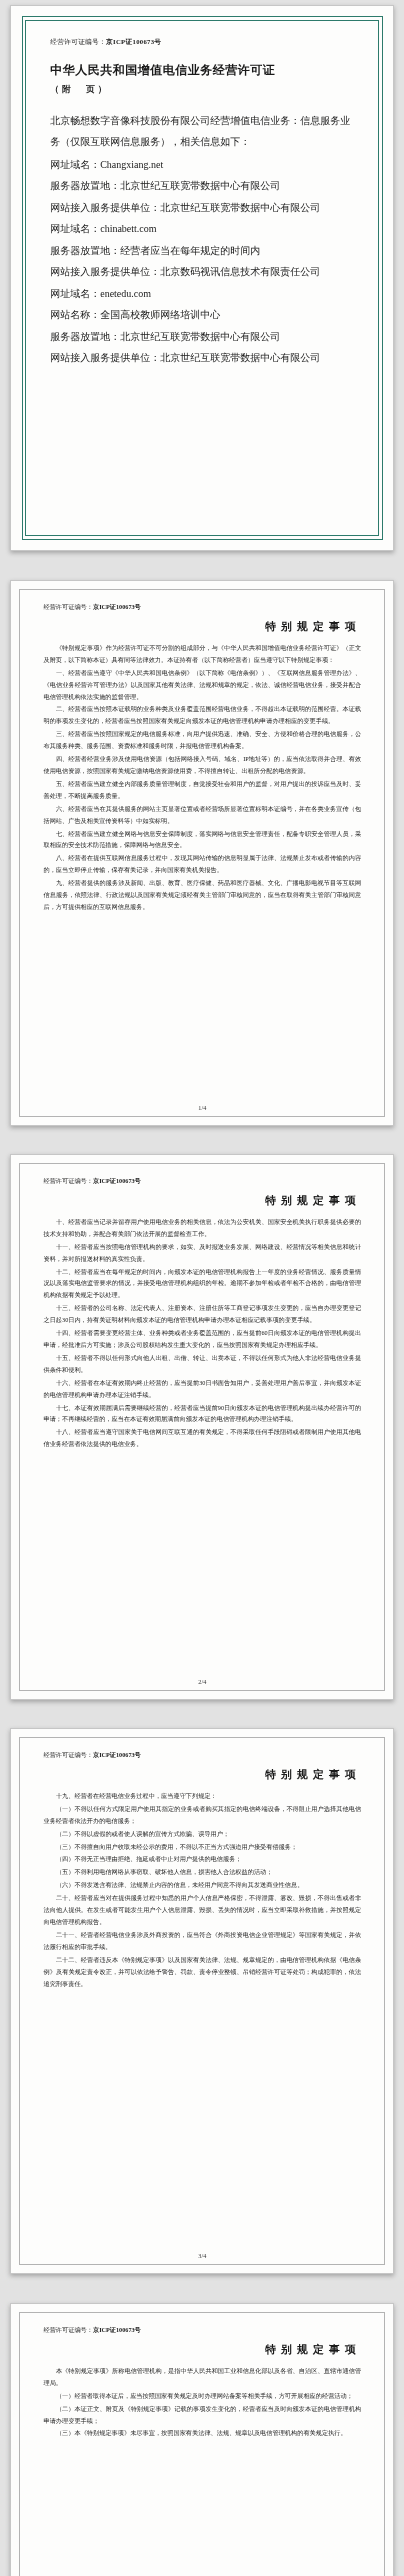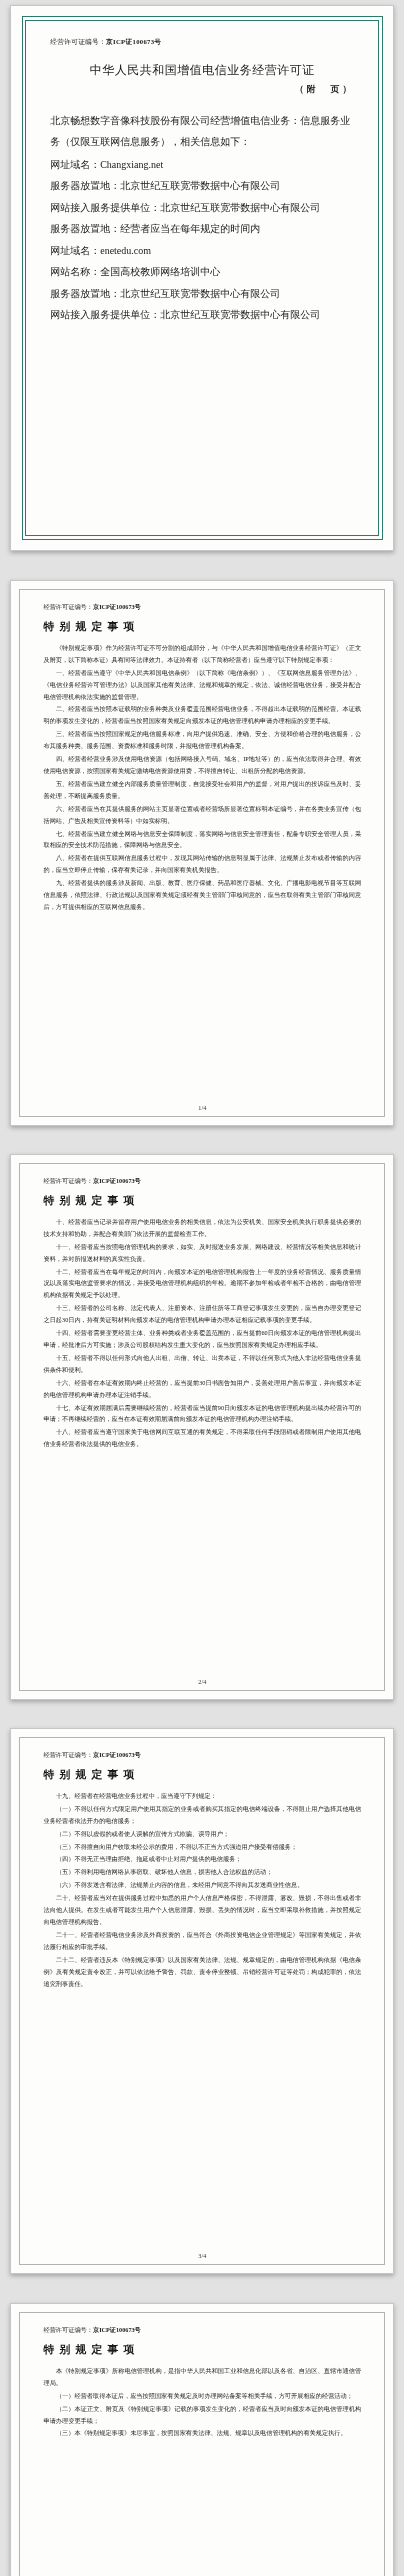--- a/index.html
+++ b/index.html
@@ -18,51 +18,53 @@
   #page2{top:580px}
   #page3{top:1154px}
   #page4{top:1728px}
   #page5{top:2303px}
 
   
   .cert-frame{position:absolute;inset:10.3px;border:0.5px solid #2c7a6b;padding:2.6px}
   .cert-frame-inner{width:100%;height:100%;border:1.5px solid #2c7a6b;padding:16.5px 24px}
   .cert-header{font-size:6.7px;letter-spacing:0.3px}
   .lic-no{font-weight:bold}
-  .cert-title{margin-top:15.5px;text-align:center;font-size:12px;font-weight:normal;letter-spacing:0.5px}
-  .cert-subtitle{margin-top:5.2px;text-align:right;font-size:8.8px;font-weight:bold;letter-spacing:3.1px}
+  .cert-title{margin-top:15.5px;text-align:left;font-size:12px;font-weight:bold;letter-spacing:0.5px}
+  .cert-subtitle{margin-top:5.2px;text-align:left;font-size:8.8px;font-weight:bold;letter-spacing:3.1px}
   .cert-body{margin-top:13.4px;font-size:10px;line-height:2.15}
   .cert-intro{margin-bottom:1px}
   .cert-line span{white-space:normal}
 
   
   .prov-frame{position:absolute;inset:8.2px;border:0.5px solid #b3b3b3;padding:12.4px 23px 31px 23px}
   .prov-header{font-size:6.2px}
-  .prov-title{margin-top:8.2px;text-align:left;font-size:10.8px;font-weight:bold;letter-spacing:5.2px}
+  .prov-title{margin-top:8.2px;text-align:right;font-size:10.8px;font-weight:bold;letter-spacing:5.2px}
   .prov-body{margin-top:8.2px;font-size:6.2px;line-height:1.92;text-align:justify}
   .prov-p{text-indent:2em;margin-bottom:1px}
   .page-footer{position:absolute;bottom:14.4px;left:0;right:0;text-align:center;font-size:6.2px;color:#333}
 </style>
 </head>
 <body>
 
 <div class="page" id="page1">
   <div class="cert-frame">
     <div class="cert-frame-inner">
       <div class="cert-header">
         <span>经营许可证编号：</span><span class="lic-no">京ICP证100673号</span>
       </div>
       <div class="cert-title">中华人民共和国增值电信业务经营许可证</div>
       <div class="cert-subtitle">（附　页）</div>
       <div class="cert-body">
         <div class="cert-intro">北京畅想数字音像科技股份有限公司经营增值电信业务：信息服务业务（仅限互联网信息服务），相关信息如下：</div>
         <div class="cert-line"><span>网址域名：</span><span>Changxiang.net</span></div>
         <div class="cert-line"><span>服务器放置地：</span><span>北京世纪互联宽带数据中心有限公司</span></div>
         <div class="cert-line"><span>网站接入服务提供单位：</span><span>北京世纪互联宽带数据中心有限公司</span></div>
+        <div class="cert-line"><span>网址域名：</span><span>chinabett.com</span></div>
         <div class="cert-line"><span>服务器放置地：</span><span>经营者应当在每年规定的时间内</span></div>
+        <div class="cert-line"><span>网站接入服务提供单位：</span><span>北京数码视讯信息技术有限责任公司</span></div>
         <div class="cert-line"><span>网址域名：</span><span>enetedu.com</span></div>
         <div class="cert-line"><span>网站名称：</span><span>全国高校教师网络培训中心</span></div>
         <div class="cert-line"><span>服务器放置地：</span><span>北京世纪互联宽带数据中心有限公司</span></div>
         <div class="cert-line"><span>网站接入服务提供单位：</span><span>北京世纪互联宽带数据中心有限公司</span></div>
       </div>
     </div>
   </div>
 </div>
 
 <div class="page" id="page2">

